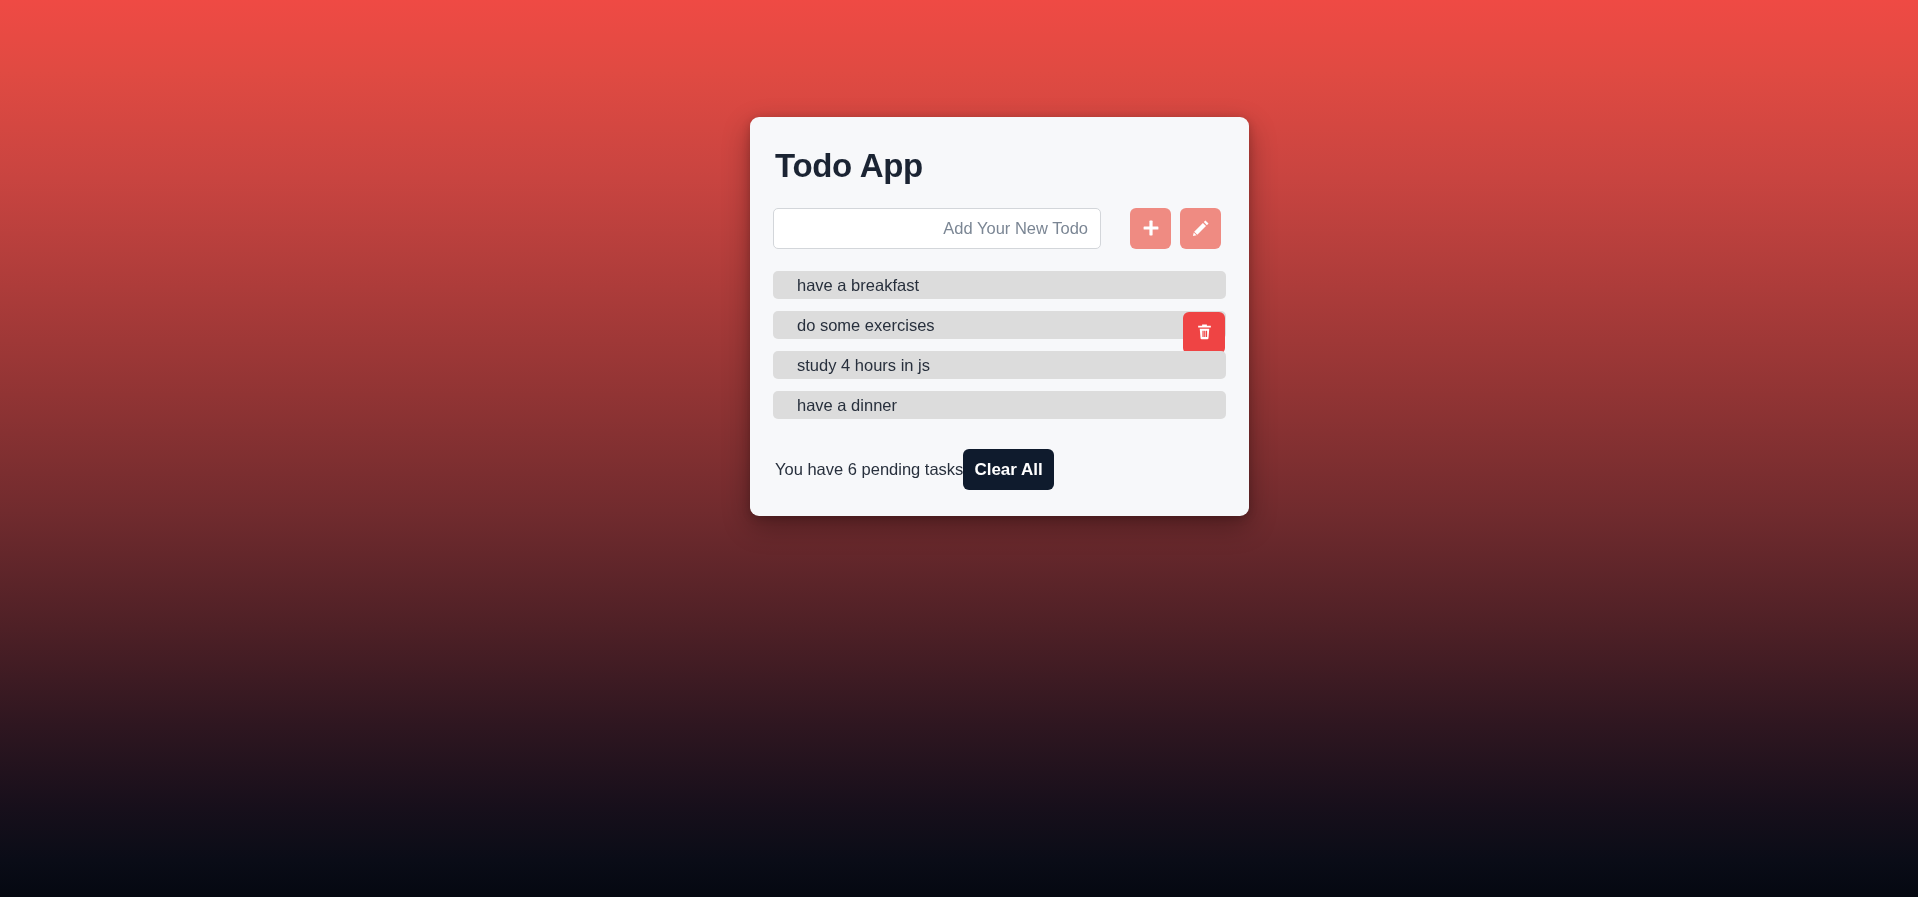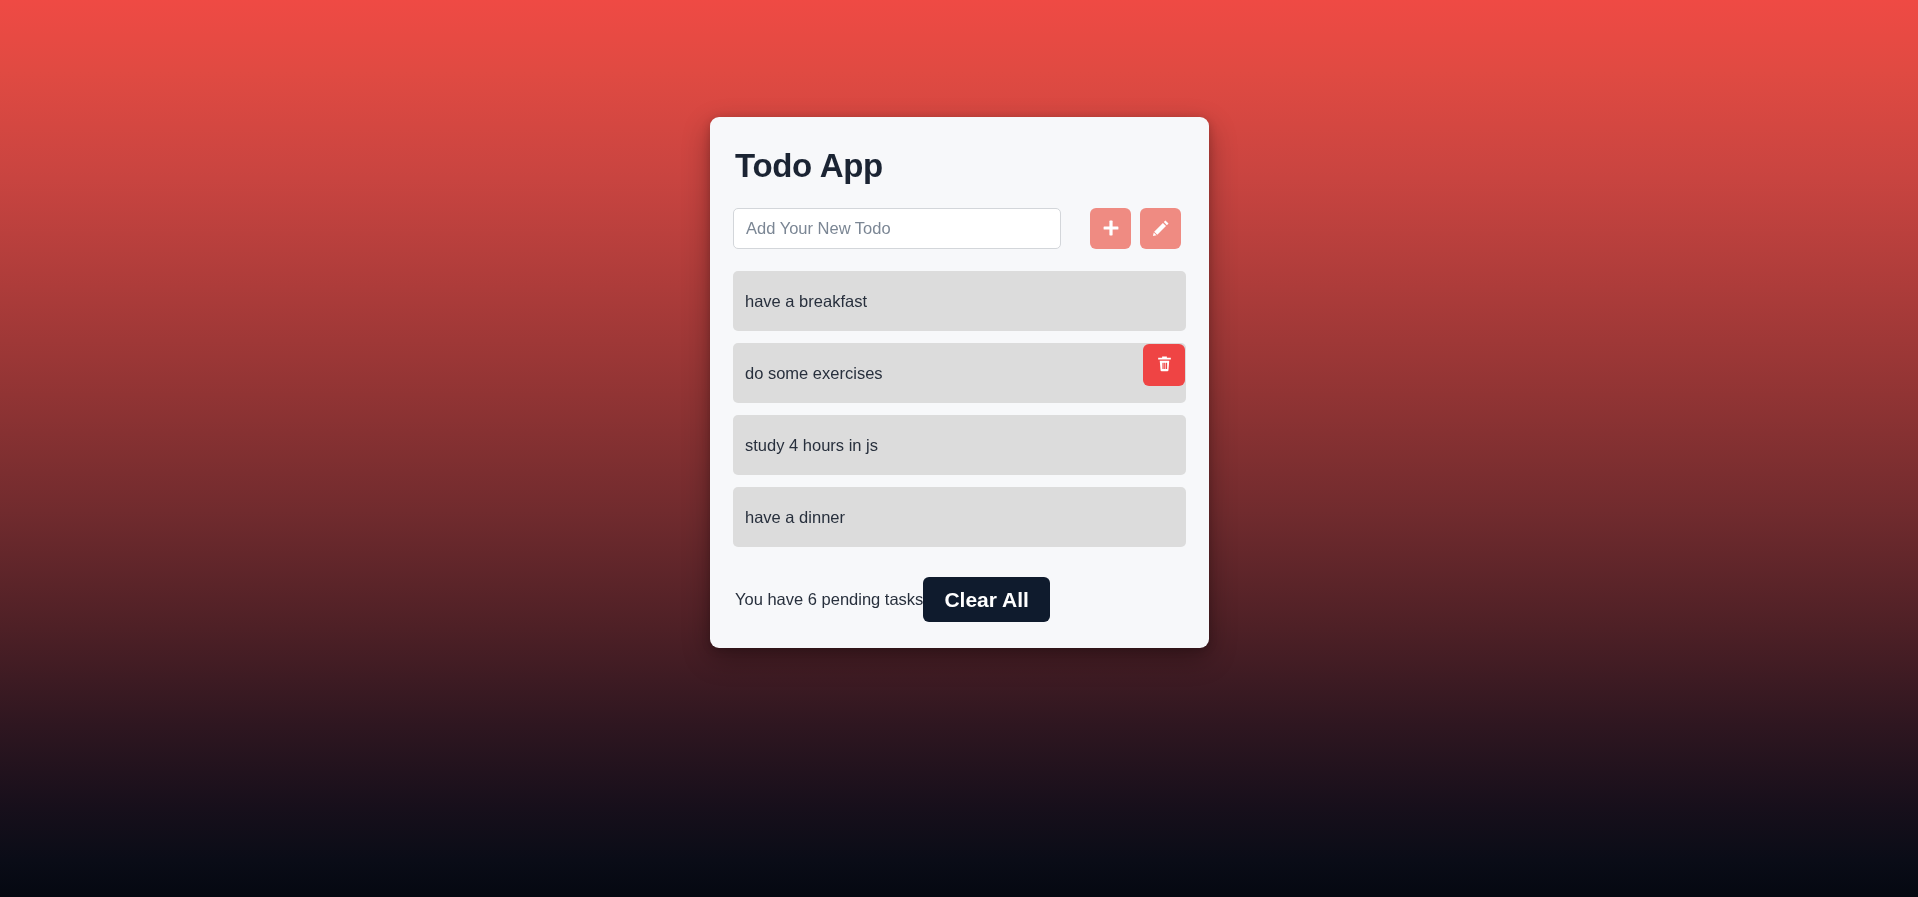--- a/index.html
+++ b/index.html
@@ -26,21 +26,21 @@
         #0a0c17 96%,
         #050811 100%);
     display: flex;
     align-items: flex-start;
     justify-content: center;
   }
 
   
   .card {
     position: absolute;
-    left: 710px;
+    left: 750px;
     top: 117px;
     width: 499px;
     background: #f7f8fa;
     border-radius: 9px;
     box-shadow: 0 10px 28px rgba(0,0,0,0.30), 0 2px 8px rgba(0,0,0,0.18);
     padding: 24px 23px 26px 23px;
   }
 
   
   .app-title {
@@ -63,20 +63,21 @@
     flex: 0 0 328px;
     height: 41px;
     border: 1px solid #d3d6da;
     border-radius: 5px;
     background: #ffffff;
     font-family: "Liberation Sans", sans-serif;
     font-size: 16.5px;
     color: #0c4a6e;
     padding: 0 12px;
     outline: none;
+    text-align: right;
   }
   .todo-input::placeholder { color: #7b8694; }
 
   .action-btns {
     display: flex;
     gap: 9px;
     margin-left: 29px;
   }
 
   .icon-btn {
@@ -95,26 +96,26 @@
   
   .todo-list {
     margin-top: 22px;
     display: flex;
     flex-direction: column;
     gap: 12px;
   }
 
   .todo-item {
     position: relative;
-    height: 60px;
+    height: 28px;
     background: #dcdcdc;
     border-radius: 5px;
     display: flex;
     align-items: center;
-    padding: 0 12px;
+    padding: 0 24px;
     cursor: pointer;
   }
 
   .todo-text {
     font-size: 16.5px;
     color: #28303d;
     line-height: 1;
   }
 
   .delete-btn {
@@ -146,23 +147,23 @@
     font-size: 16.5px;
     color: #28303d;
   }
 
   .clear-all-btn {
     background: #0f1b2d;
     color: #ffffff;
     border: none;
     border-radius: 6px;
     font-family: "Liberation Sans", sans-serif;
-    font-size: 21px;
+    font-size: 17px;
     font-weight: bold;
-    padding: 12px 21px;
+    padding: 12px 11px;
     cursor: pointer;
     line-height: 1;
   }
 </style>
 </head>
 <body>
 
 <div class="card">
 
   <h1 class="app-title">Todo App</h1>

